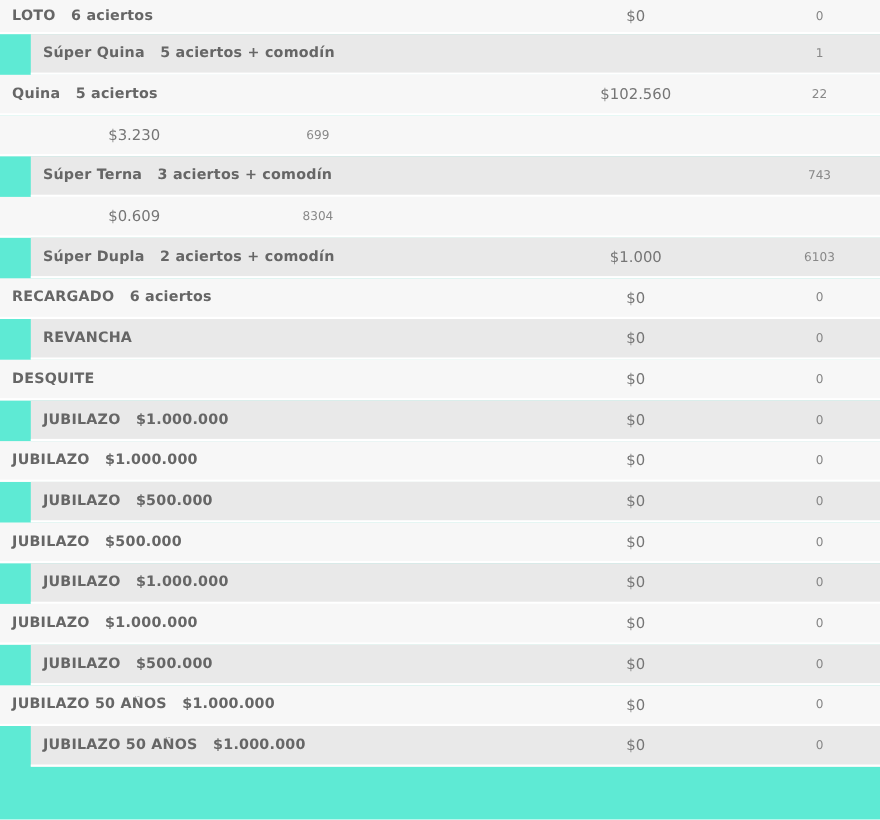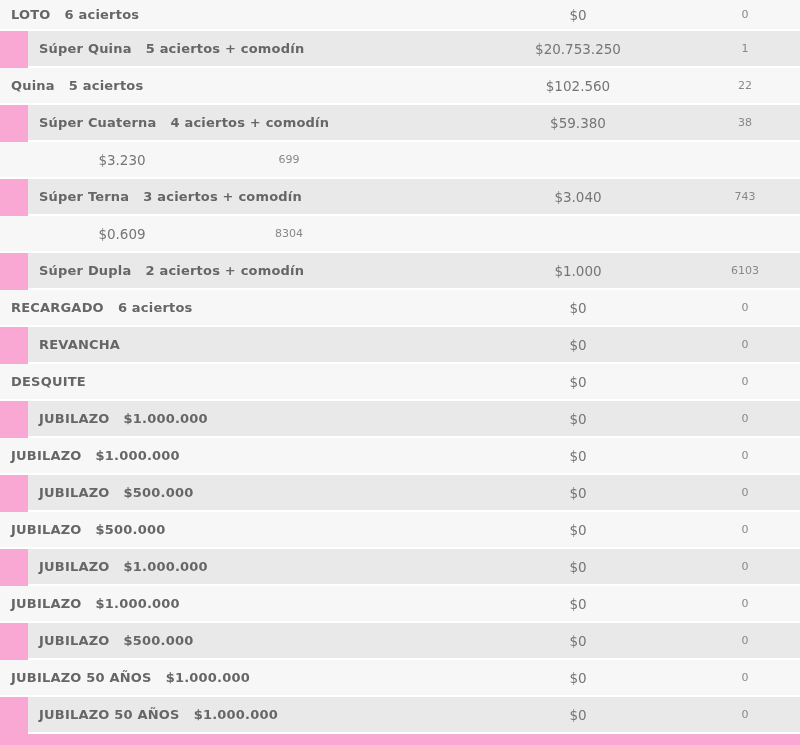--- a/index.html
+++ b/index.html
@@ -5,21 +5,21 @@
   html, body {
     margin: 0;
     padding: 0;
     background: #ffffff;
     font-family: "DejaVu Sans", "Liberation Sans", sans-serif;
   }
   .results-table {
     width: 800px;
     height: 745px;
     overflow: hidden;
-    background: #f9a8d4;
+    background: #5eead4;
   }
   .row {
     display: flex;
     align-items: center;
     height: 37px;
     box-sizing: border-box;
     border-bottom: 2px solid var(--separator, #ffffff);
     background: var(--row-light, #f7f7f7);
   }
   .row.shaded {
@@ -68,50 +68,41 @@
       <span class="name">LOTO</span><span class="detail">6 aciertos</span>
     </div>
     <div class="cell amount">$0</div>
     <div class="cell count">0</div>
   </div>
 
   <div class="row shaded">
     <div class="cell label">
       <span class="name">Súper Quina</span><span class="detail">5 aciertos + comodín</span>
     </div>
-    <div class="cell amount">$20.753.250</div>
     <div class="cell count">1</div>
   </div>
 
   <div class="row">
     <div class="cell label">
       <span class="name">Quina</span><span class="detail">5 aciertos</span>
     </div>
     <div class="cell amount">$102.560</div>
     <div class="cell count">22</div>
   </div>
 
-  <div class="row shaded">
-    <div class="cell label">
-      <span class="name">Súper Cuaterna</span><span class="detail">4 aciertos + comodín</span>
-    </div>
-    <div class="cell amount">$59.380</div>
-    <div class="cell count">38</div>
-  </div>
 
   <div class="row">
     <div class="cell amount">$3.230</div>
     <div class="cell count">699</div>
   </div>
 
   <div class="row shaded">
     <div class="cell label">
       <span class="name">Súper Terna</span><span class="detail">3 aciertos + comodín</span>
     </div>
-    <div class="cell amount">$3.040</div>
     <div class="cell count">743</div>
   </div>
 
   <div class="row">
     <div class="cell amount">$0.609</div>
     <div class="cell count">8304</div>
   </div>
 
   <div class="row shaded">
     <div class="cell label">

